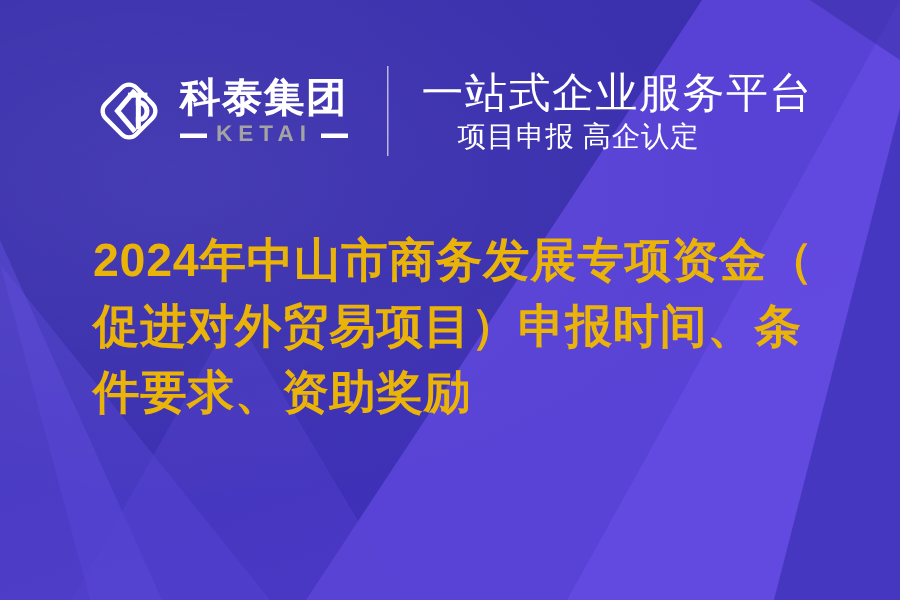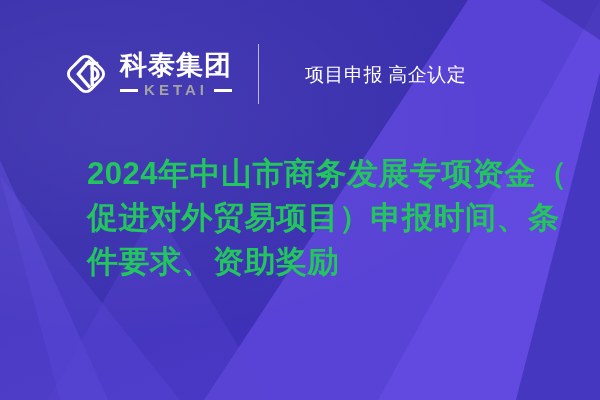--- a/index.html
+++ b/index.html
@@ -179,25 +179,24 @@
   .title-wrap {
     position: absolute;
     left: 62px;
     top: 152px;
     width: 505px;
   }
   .title-line {
     font-size: 31px;
     line-height: 44px;
     font-weight: 700;
-    color: #22c55e;
+    color: #eab308;
     letter-spacing: 0.5px;
     white-space: nowrap;
     font-family: "Liberation Sans", "DejaVu Sans", sans-serif;
-    margin-left: 25px;
   }
 </style>
 </head>
 <body>
 
 <div id="banner">
 
   <div class="bg-layer bg-base"></div>
   <div class="bg-layer bg-band-a"></div>
   <div class="bg-layer bg-band-b"></div>
@@ -231,20 +230,21 @@
           <span class="logo-dash"></span>
           <span class="logo-en">KETAI</span>
           <span class="logo-dash"></span>
         </div>
       </div>
     </div>
 
     <div class="header-divider"></div>
 
     <div class="tagline-block">
+      <div class="tagline-main">一站式企业服务平台</div>
       <div class="tagline-sub">项目申报 高企认定</div>
     </div>
   </div>
 
   <div class="title-wrap">
     <div class="title-line">2024年中山市商务发展专项资金（</div>
     <div class="title-line">促进对外贸易项目）申报时间、条</div>
     <div class="title-line">件要求、资助奖励</div>
   </div>
 

